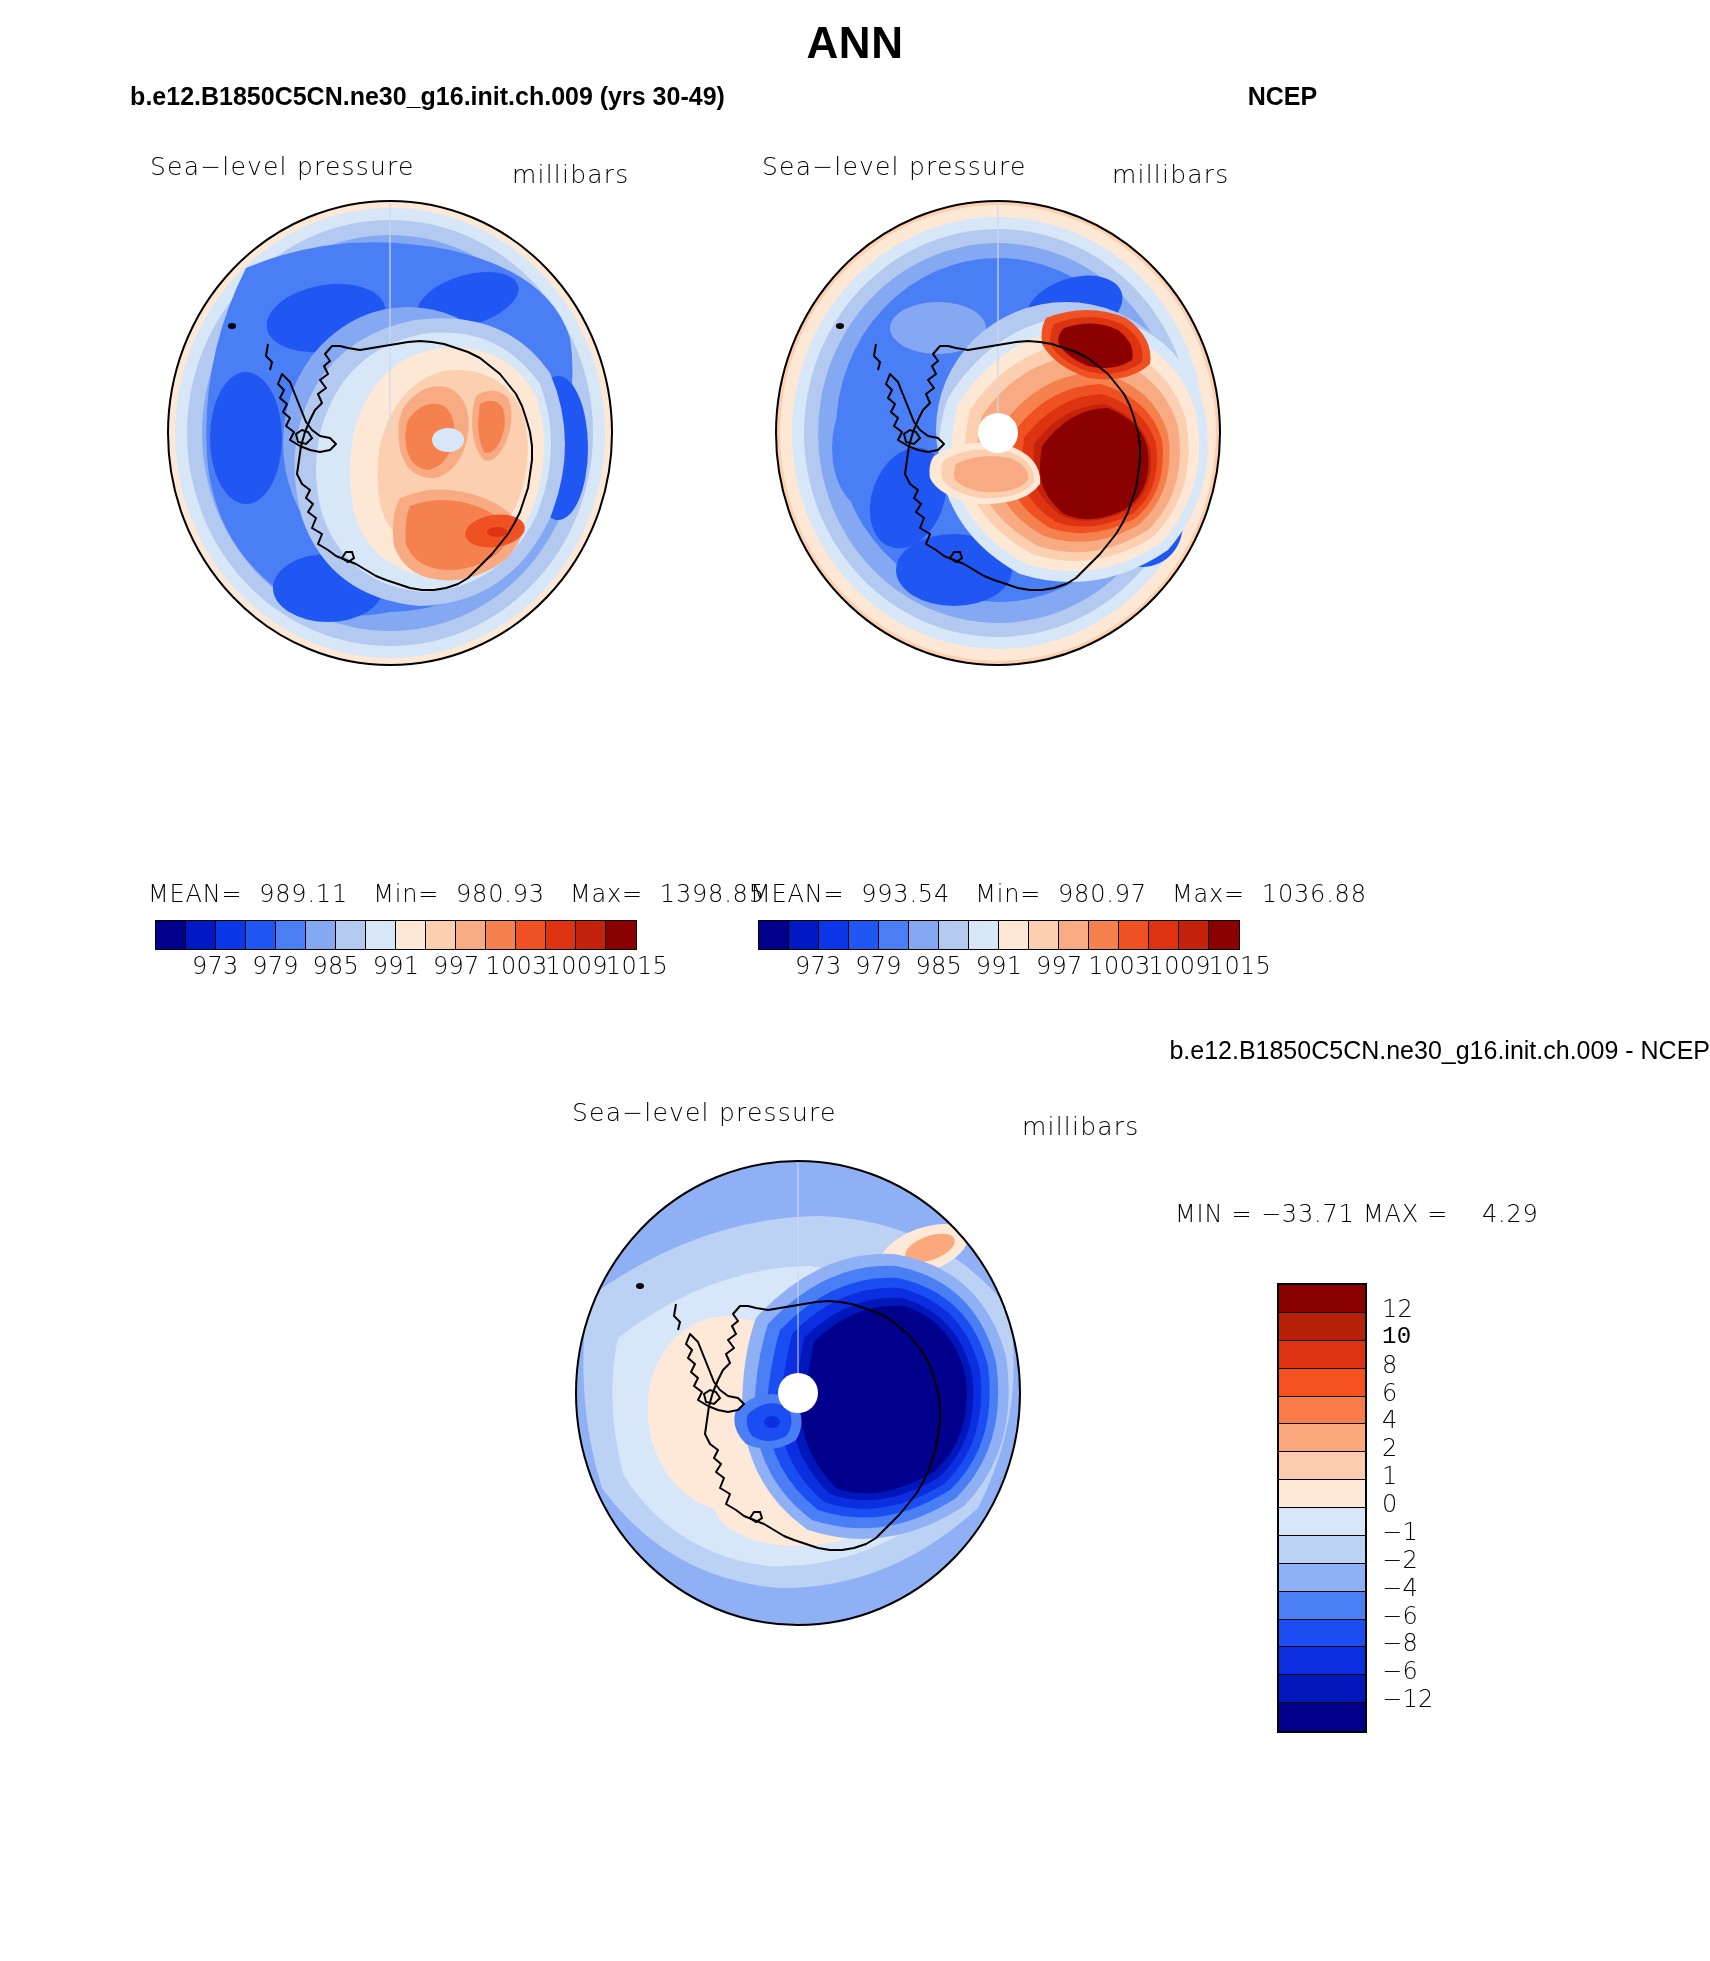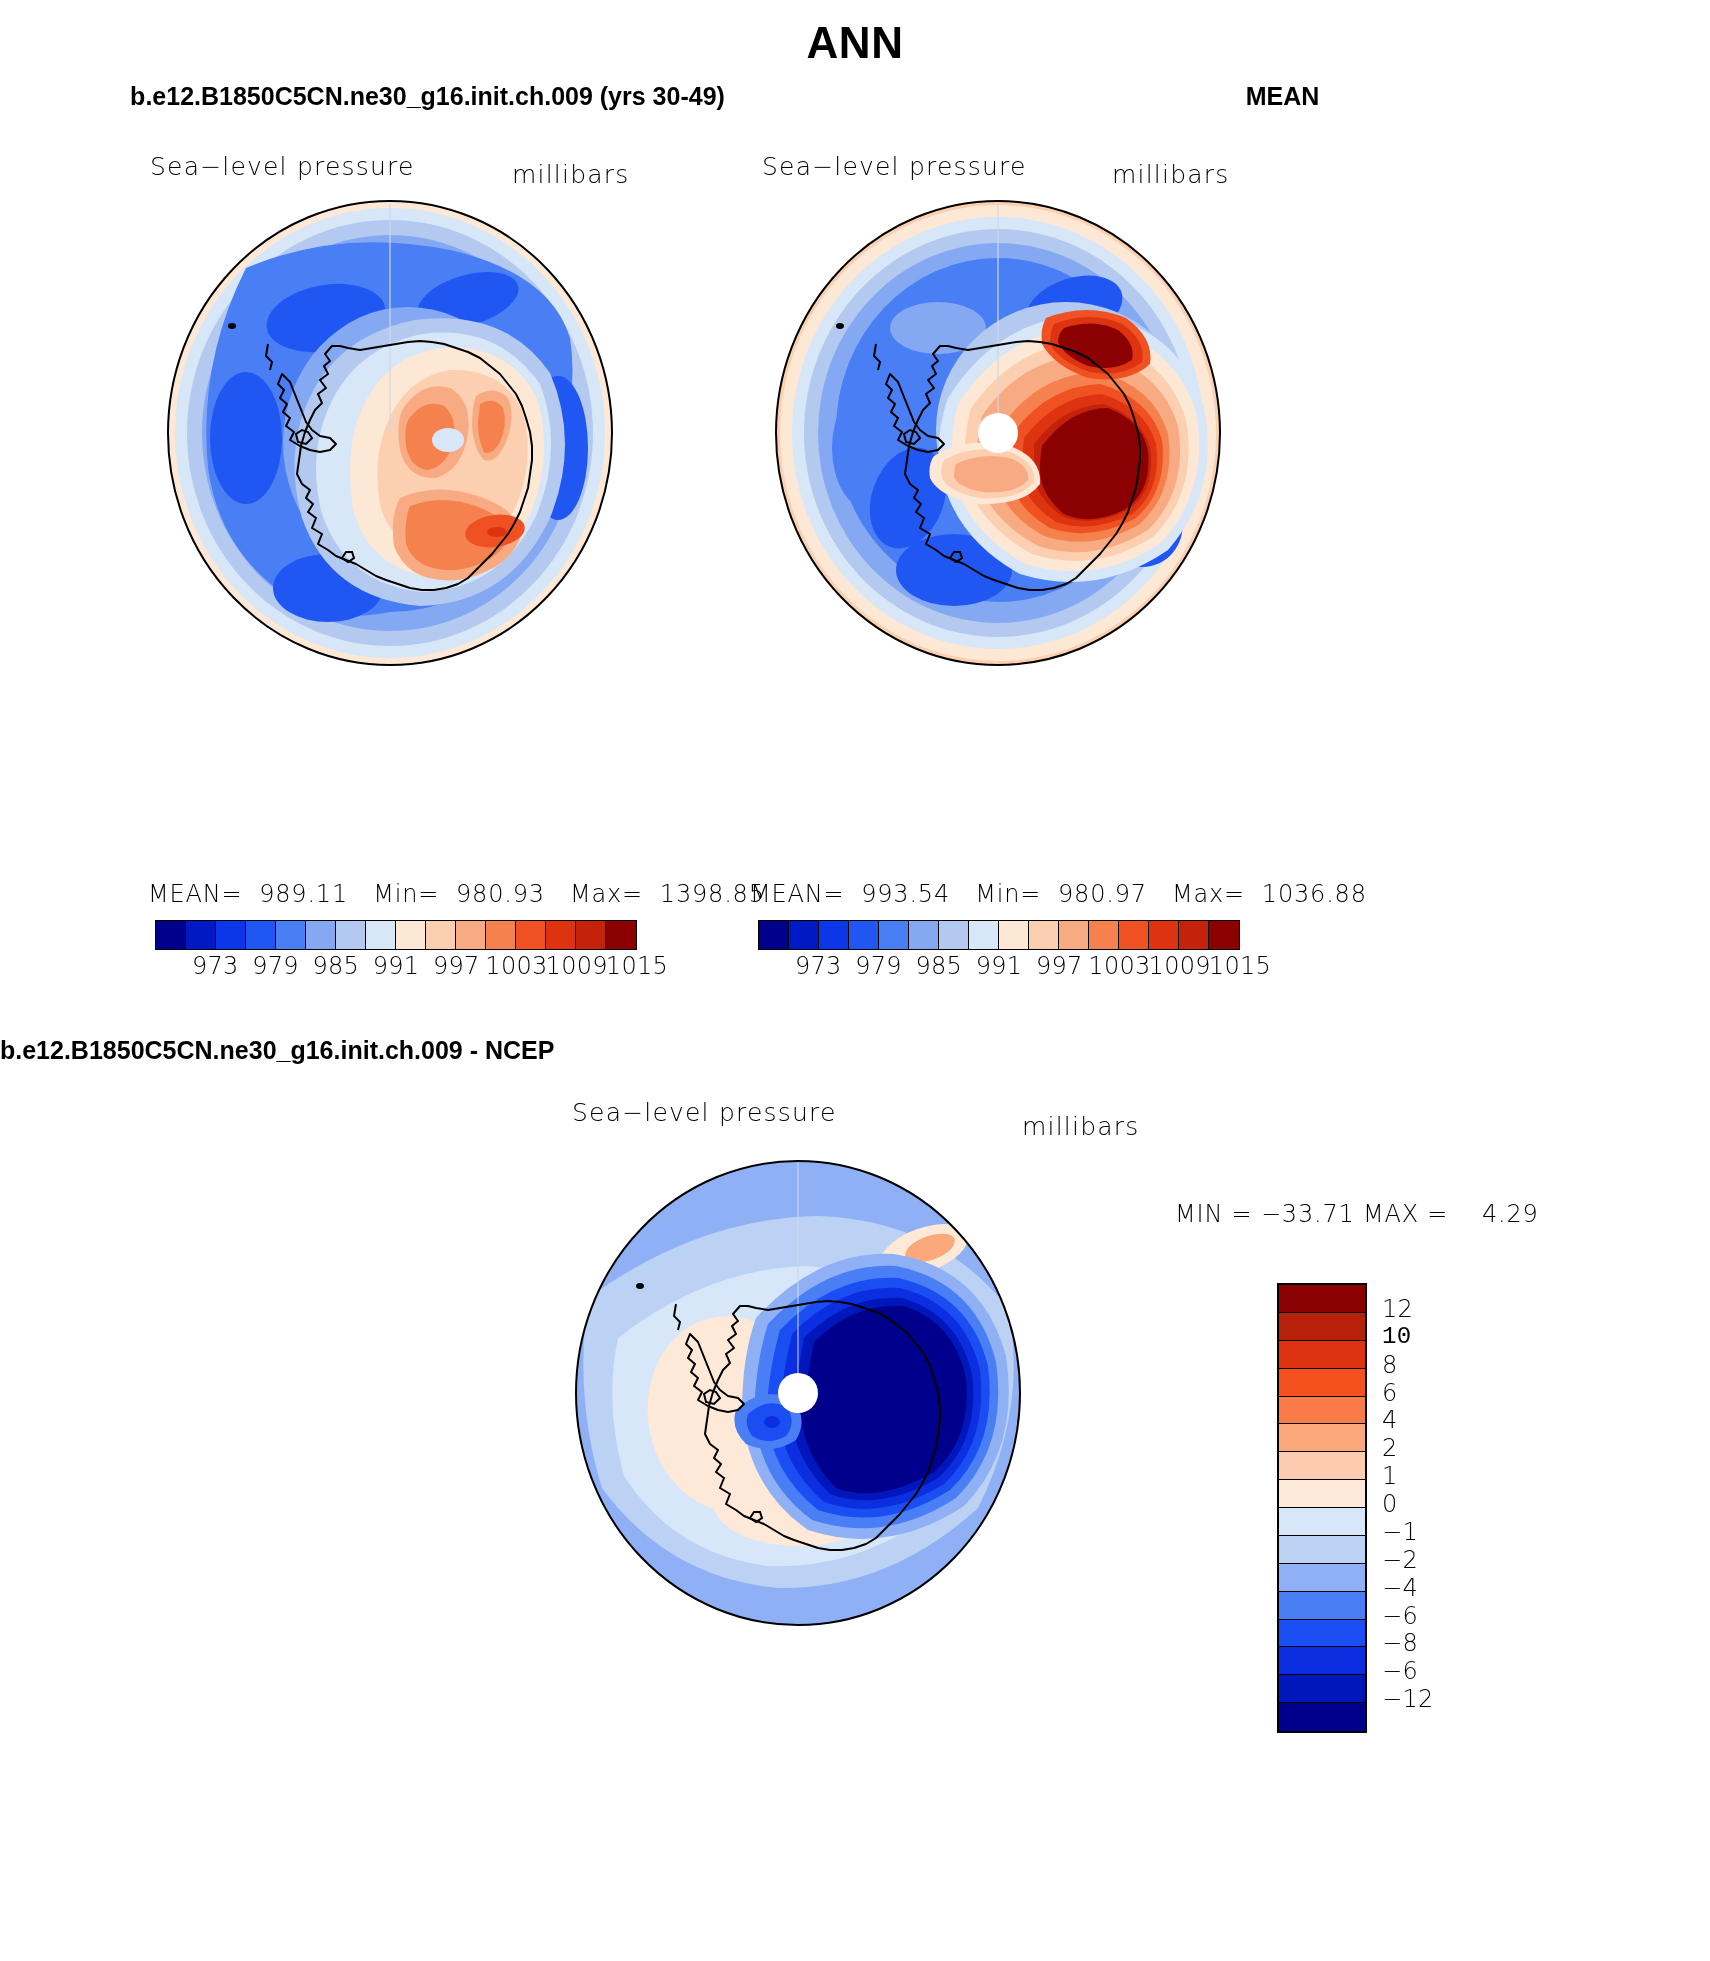--- a/index.html
+++ b/index.html
@@ -3,21 +3,21 @@
 <meta charset="utf-8">
 <style>
   html,body{margin:0;padding:0;background:#ffffff;}
   body{width:1710px;height:1961px;position:relative;font-family:"Liberation Sans",sans-serif;color:#000;overflow:hidden;}
 
   .abs{position:absolute;}
 
   
   .season-title{font-weight:bold;font-size:44px;letter-spacing:0.5px;text-align:center;width:100%;top:18px;left:0;}
   .panel-title{font-weight:bold;font-size:25px;text-align:center;}
-  .diff-title{font-weight:bold;font-size:25px;text-align:left;width:100%;left:0;}
+  .diff-title{font-weight:normal;font-size:25px;text-align:right;width:100%;left:0;}
 
   .thin{font-family:"DejaVu Sans",sans-serif;font-weight:300;font-size:25px;letter-spacing:1.2px;}
   .thin-stats{font-family:"DejaVu Sans",sans-serif;font-weight:300;font-size:24px;letter-spacing:0.8px;white-space:pre;}
   .thin-tick{font-family:"DejaVu Sans",sans-serif;font-weight:300;font-size:24px;letter-spacing:0.3px;}
 
   
   .map-wrap{position:absolute;}
   .map-svg{display:block;}
 
   
@@ -128,21 +128,21 @@
     <span class="thin-tick" style="position: absolute; left: 26.25px; width: 68px; text-align: center;">973</span>
     <span class="thin-tick" style="position: absolute; left: 86.5px; width: 68px; text-align: center;">979</span>
     <span class="thin-tick" style="position: absolute; left: 146.75px; width: 68px; text-align: center;">985</span>
     <span class="thin-tick" style="position: absolute; left: 207px; width: 68px; text-align: center;">991</span>
     <span class="thin-tick" style="position: absolute; left: 267.25px; width: 68px; text-align: center;">997</span>
     <span class="thin-tick" style="position: absolute; left: 327.5px; width: 68px; text-align: center;">1003</span>
     <span class="thin-tick" style="position: absolute; left: 387.75px; width: 68px; text-align: center;">1009</span>
     <span class="thin-tick" style="position: absolute; left: 448px; width: 68px; text-align: center;">1015</span>
   </div>
 
-<div class="abs panel-title" style="left:855px;top:82px;width:855px;">MEAN</div>
+<div class="abs panel-title" style="left:855px;top:82px;width:855px;">NCEP</div>
 <div class="abs thin" style="left:762px;top:152px;">Sea−level pressure</div>
 <div class="abs thin" style="left:1112px;top:160px;">millibars</div>
 
 <div class="map-wrap" style="left:758px;top:198px;">
 <svg class="map-svg" width="480" height="470" viewBox="0 0 480 470" xmlns="http://www.w3.org/2000/svg">
   <defs>
         <clipPath id="clipO">
           <ellipse cx="240" cy="235" rx="222" ry="232"></ellipse>
         </clipPath>
       </defs>

